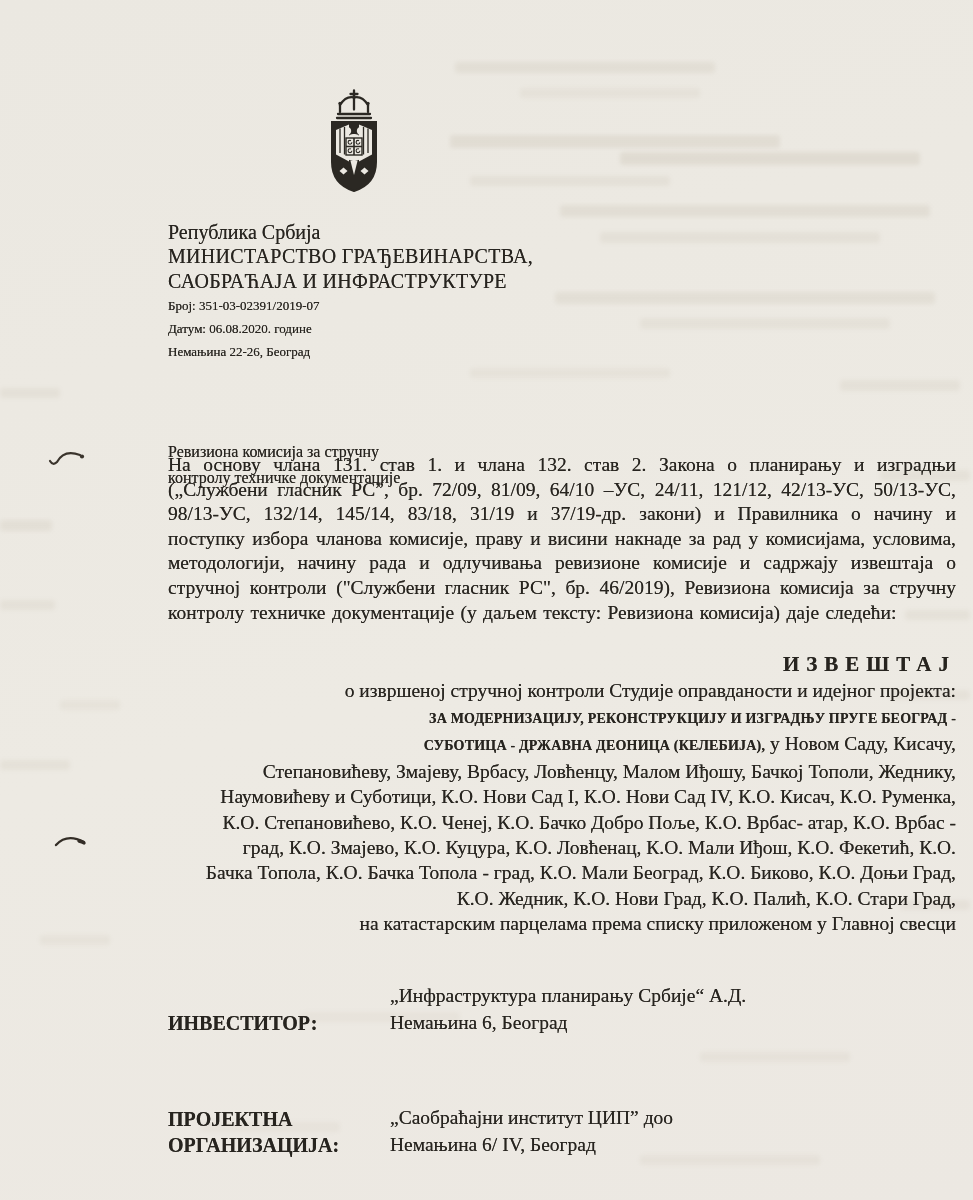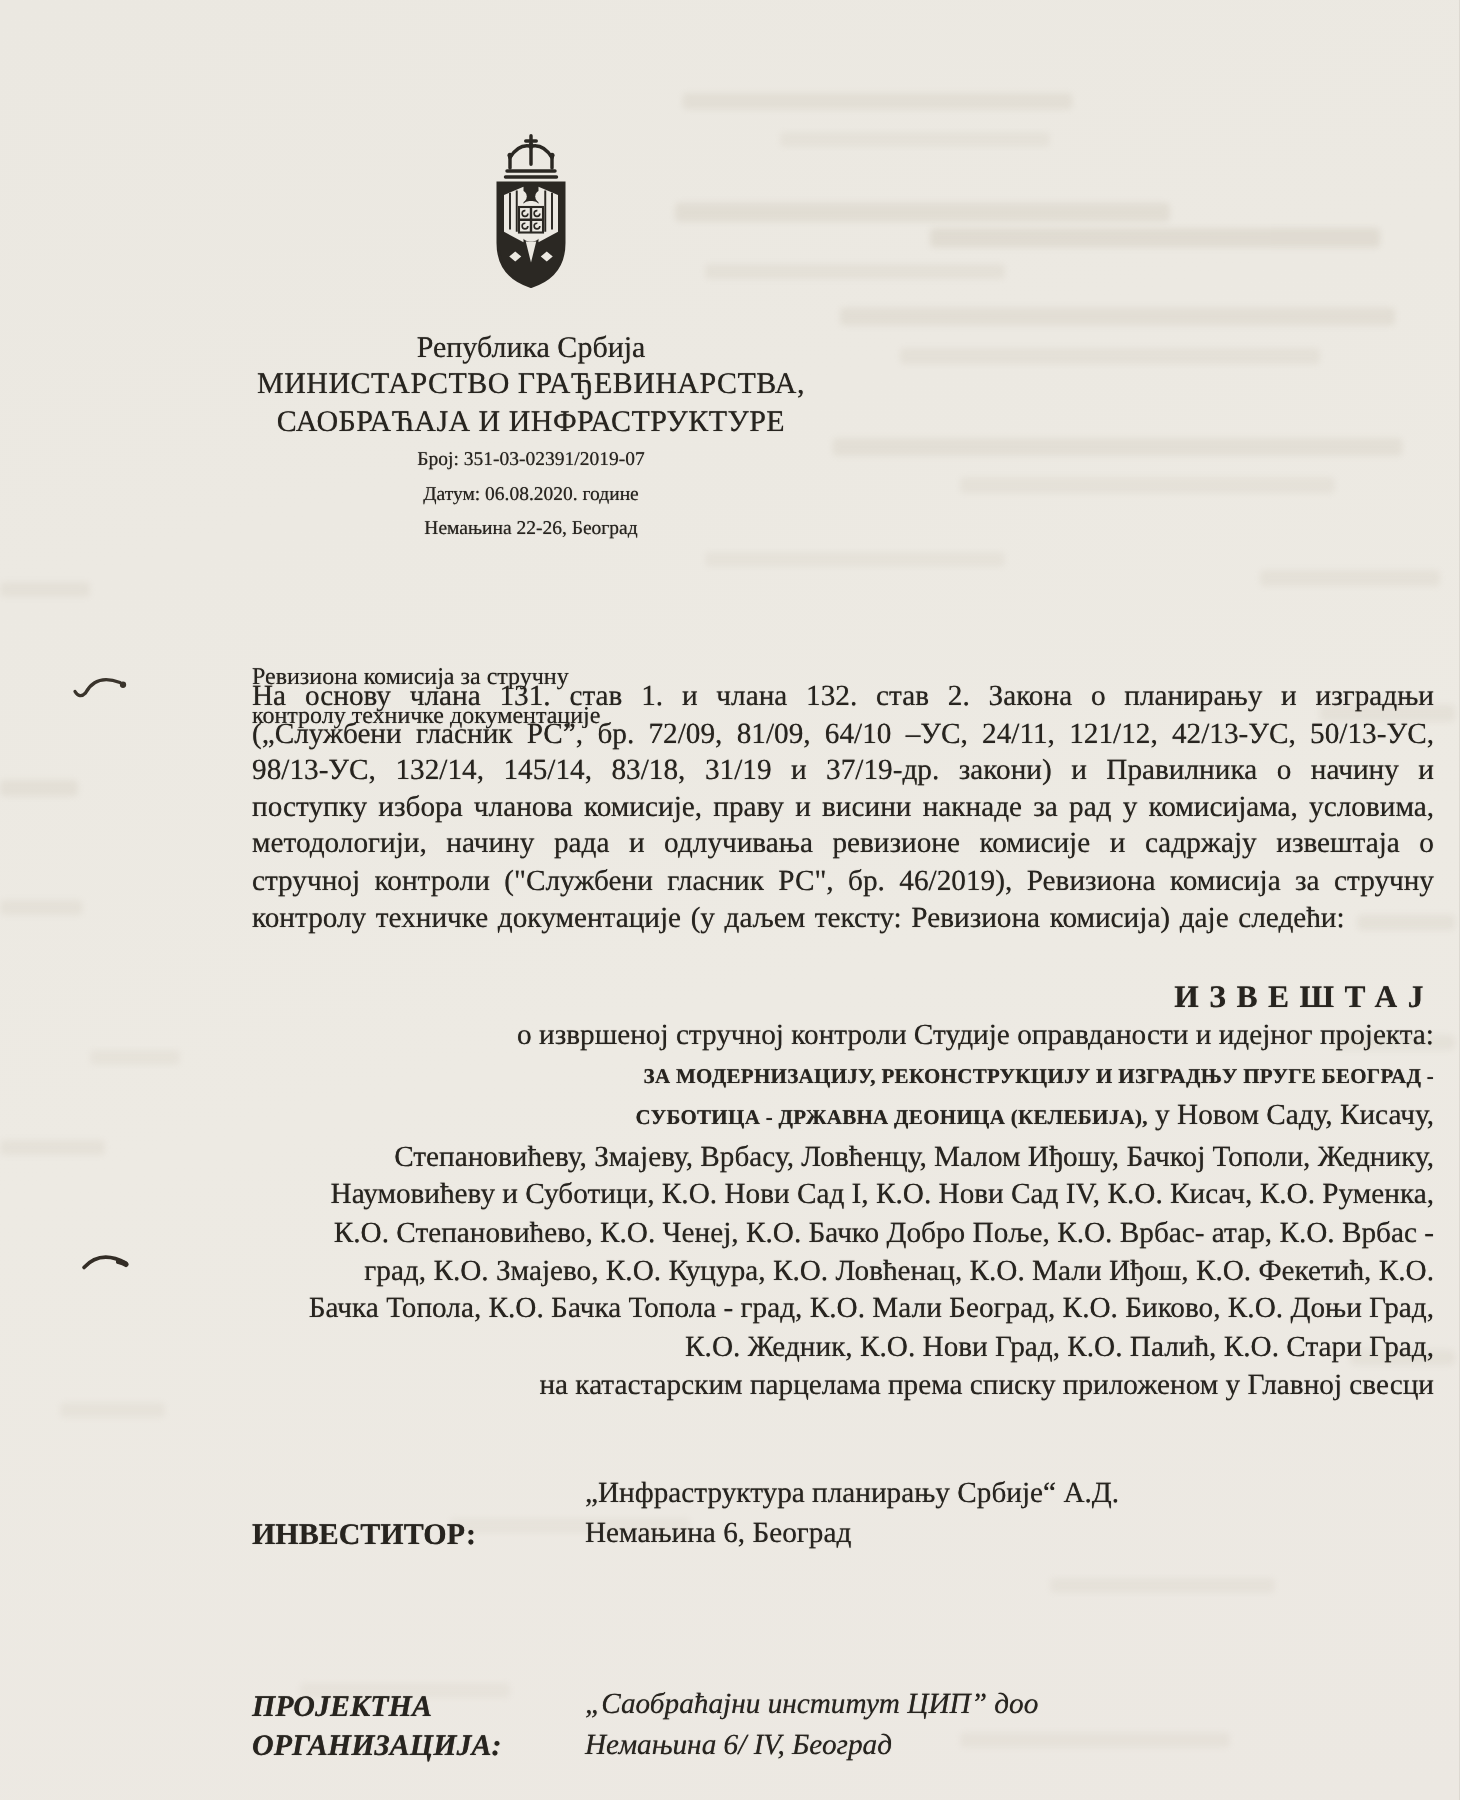--- a/index.html
+++ b/index.html
@@ -11,42 +11,42 @@
     overflow:hidden;
     font-family:"Liberation Serif","DejaVu Serif",serif;
     color:#27241f;
   }
   .page *{box-sizing:border-box;}
   .txt{text-shadow:0 0 .5px rgba(39,36,31,.75);}
 
   
   .ghost{position:absolute;background:#a89c85;filter:blur(2.2px);border-radius:3px;pointer-events:none;}
 
-  .letterhead{position:absolute;left:168px;top:86px;width:372px;text-align:center;}
+  .letterhead{position:absolute;left:168px;top:86px;width:372px;}
   .emblem{display:block;margin:0 auto 10px auto;}
   .lh-country{font-size:20px;line-height:24px;}
   .lh-ministry{font-size:20px;font-weight:normal;line-height:25px;letter-spacing:.3px;}
   .lh-detail{font-size:13px;line-height:23px;}
 
   .committee{position:absolute;left:168px;top:391px;font-size:16px;line-height:26px;margin-top:48px;}
 
   .legal{
     position:absolute;left:168px;top:453px;width:788px;
     font-size:19.5px;line-height:24.6px;text-align:justify;word-spacing:1.5px;
   }
 
   .report{position:absolute;left:168px;top:651px;width:788px;text-align:right;}
   .report-title{font-size:21px;font-weight:bold;letter-spacing:7px;line-height:26px;}
   .report-subtitle{font-size:19.5px;line-height:27px;}
   .subject-line{font-size:19.5px;line-height:25.4px;}
   .subject-line b{font-size:14px;letter-spacing:.2px;}
 
   .parties{position:absolute;left:168px;top:983px;width:760px;}
   .party{display:flex;align-items:flex-end;}
-  .party + .party{margin-top:62px;font-style:italic;}
+  .party + .party{margin-top:43px;}
   .party-label{width:222px;font-size:20px;font-weight:bold;line-height:26px;flex:0 0 222px;}
   .party-value{font-size:19.5px;line-height:26.5px;}
 
   .pen-mark{position:absolute;pointer-events:none;}
 </style>
 </head>
 <body>
 
 <div class="page">
 

